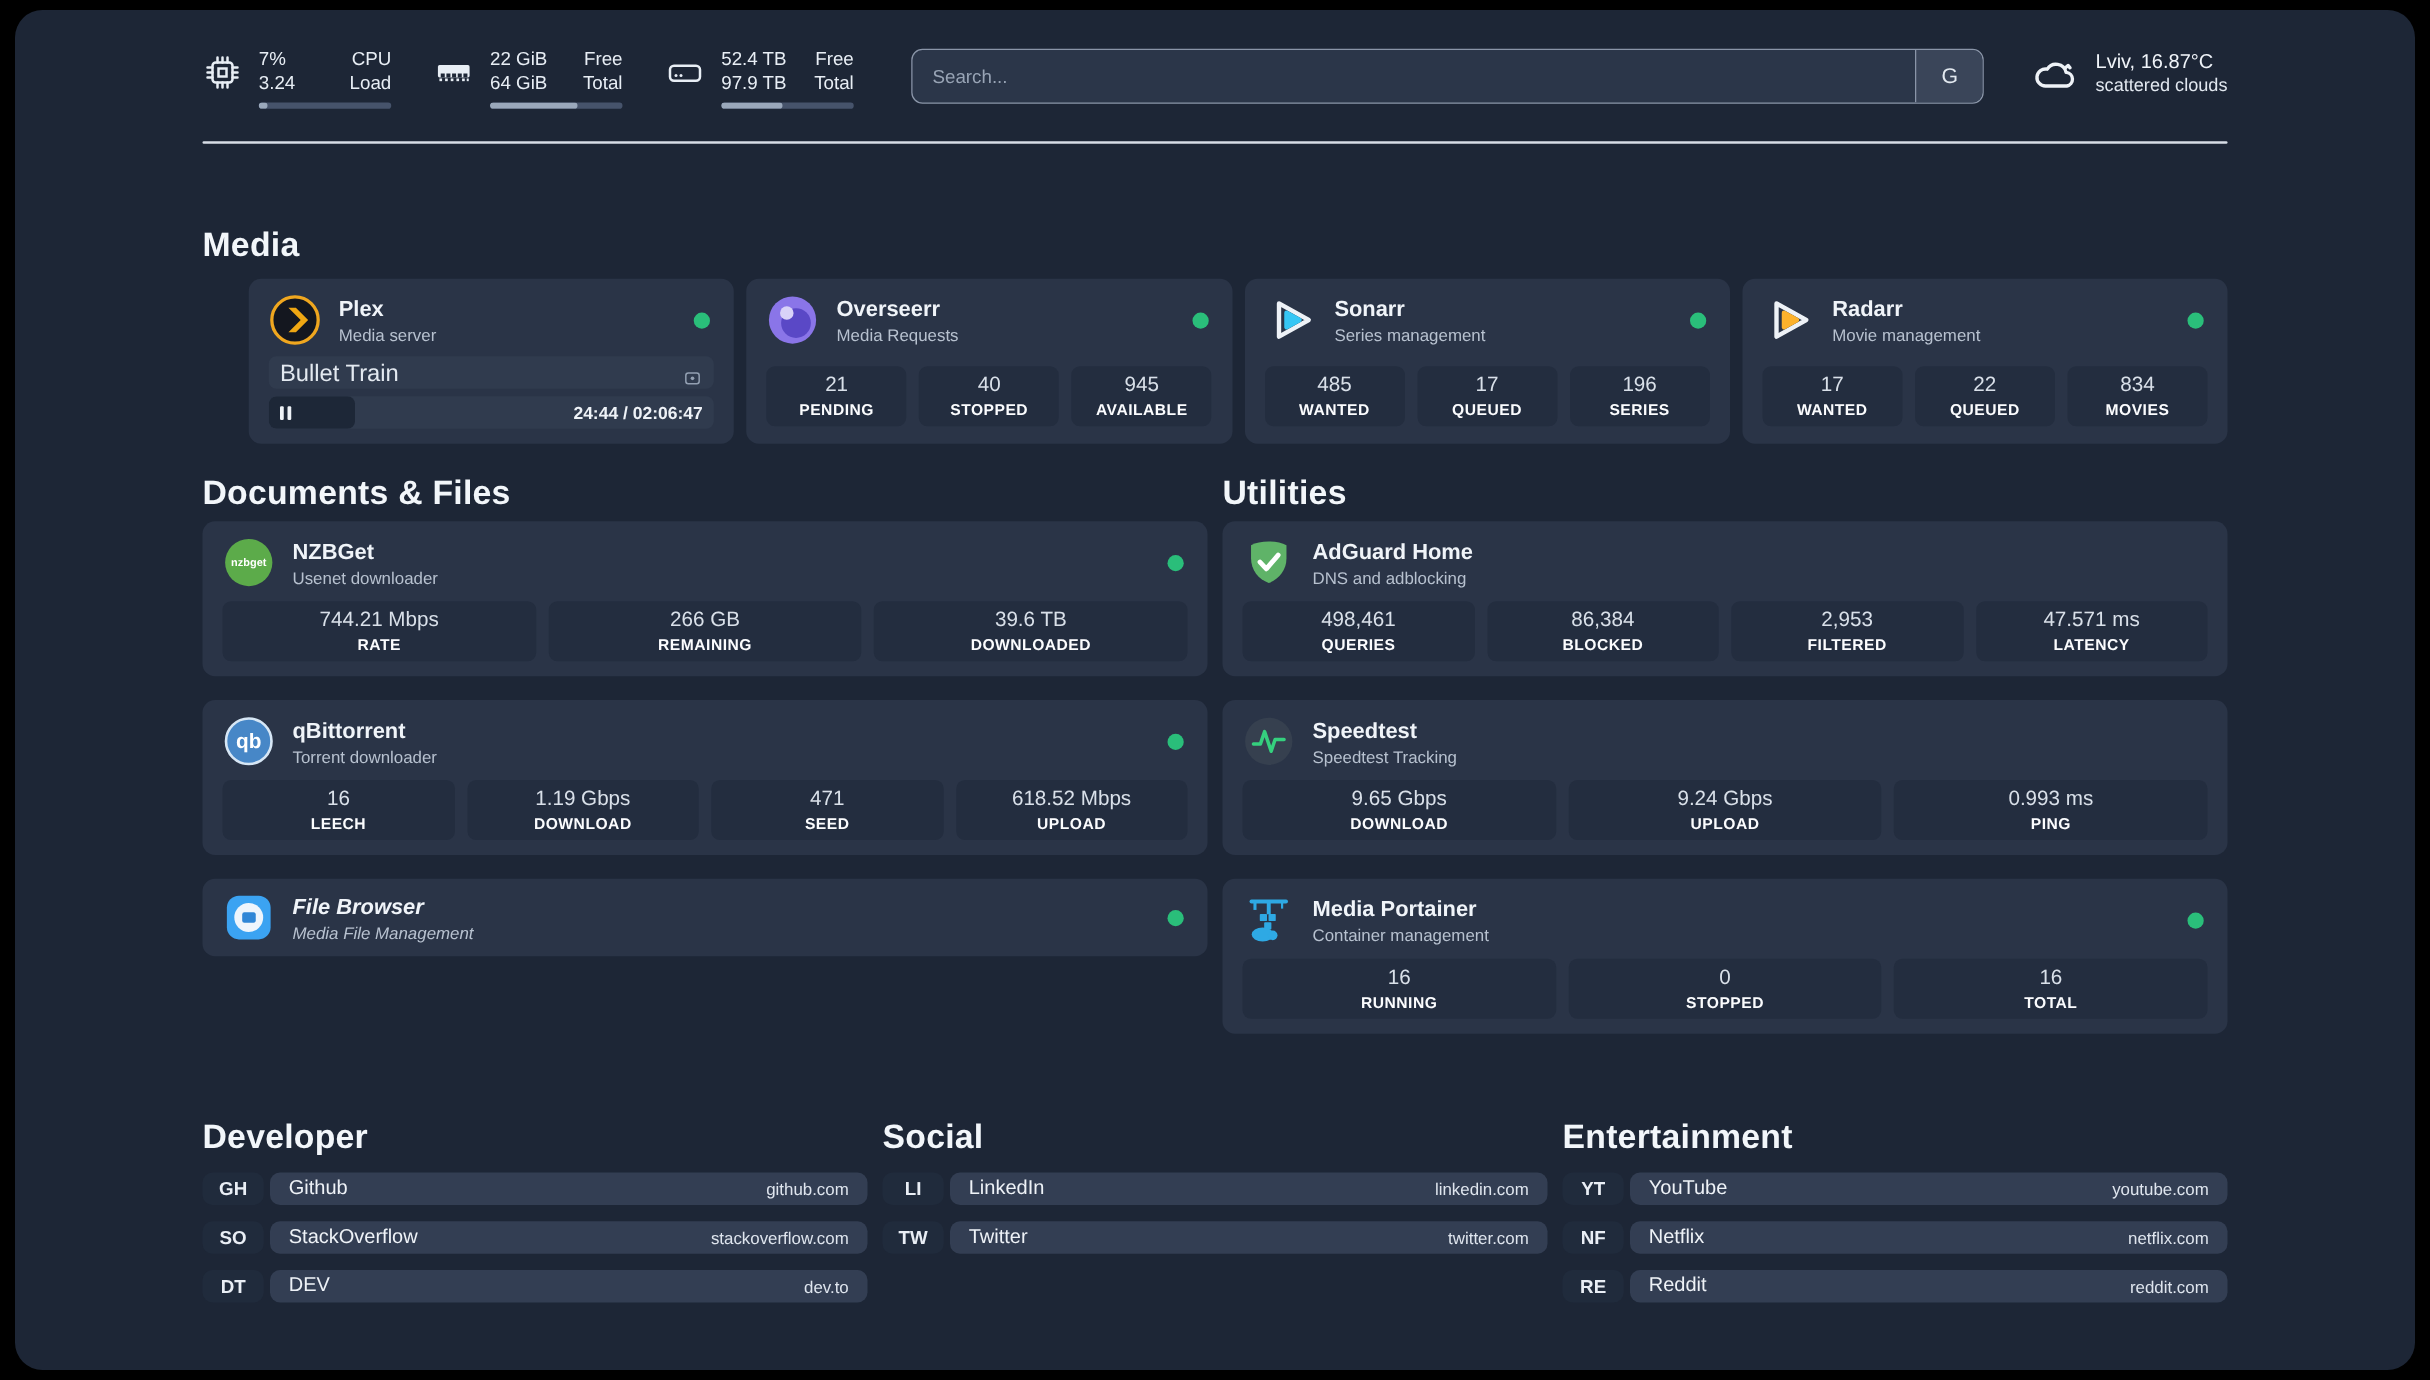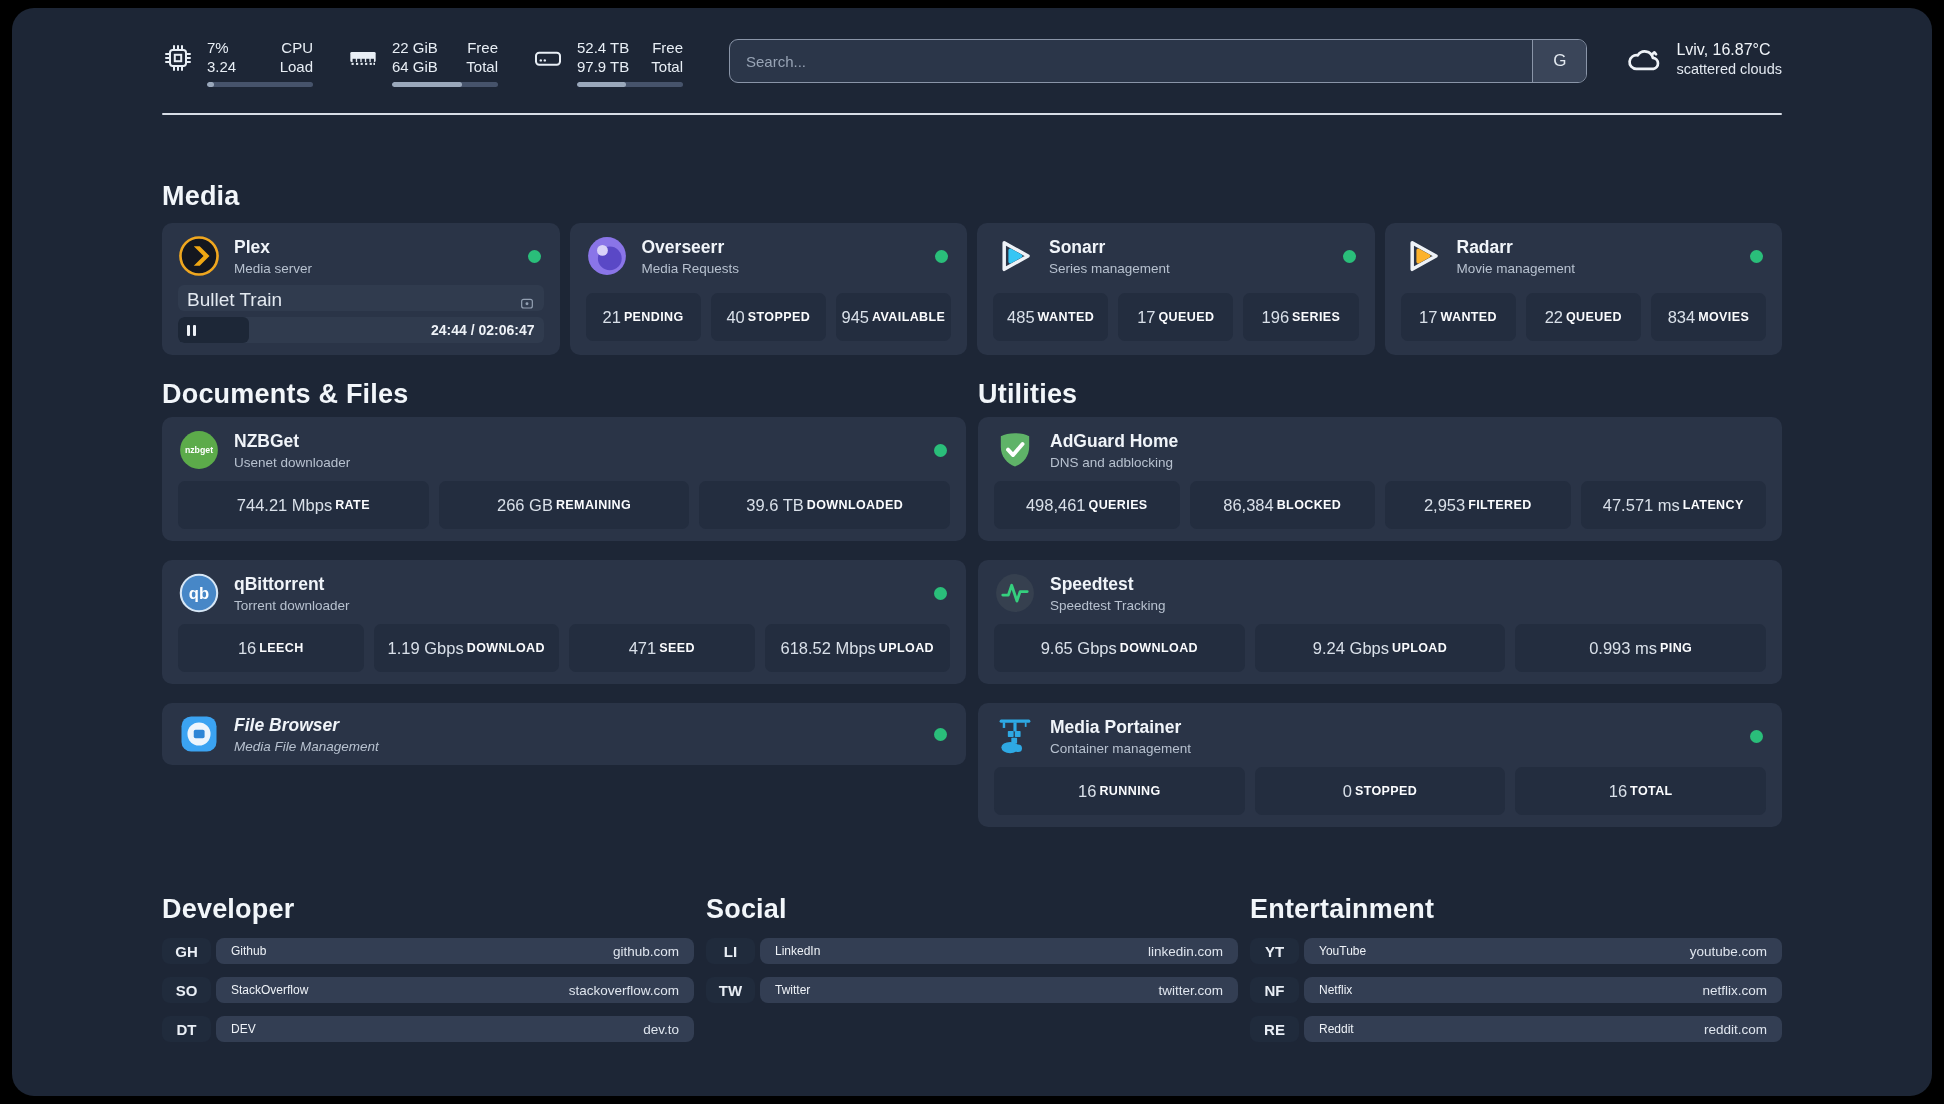--- a/index.html
+++ b/index.html
@@ -26,38 +26,38 @@
   .weather-icon { width:38px; height:38px; color:#eef2f7; }
   .weather-line1 { font-size:16px; color:#f0f4f9; }
   .weather-line2 { font-size:14.5px; color:#e2e8f0; margin-top:2px; }
 
   .divider { margin-top:26px; height:2px; background:#d7dde6; border-radius:1px; }
 
   
   .section-title { font-size:27px; font-weight:600; color:#f2f6fa; letter-spacing:.2px; line-height:34px; }
   .mt-media { margin-top:64px; }
 
-  .media-grid { display:flex; gap:10px; margin-top:10px; }
+  .media-grid { display:flex; gap:10px; margin-top:10px;margin-left:37px; }
   .card { background:#2a3447; border-radius:10px; padding:12px 16px; flex:1; }
   .card.h-media { height:132px; }
   .card.h-stat { height:124px; margin-bottom:19px; }
   .card.h-slim { height:62px; display:flex; align-items:center; padding:9px 16px; }
   .card.h-slim .card-head { flex:1;font-style:italic; }
 
   .card-head { display:flex; align-items:center; gap:14px; }
   .app-icon { width:42px; height:42px; flex:0 0 42px; }
   .app-icon svg { width:100%; height:100%; display:block; }
   .card-titles { flex:1; }
   .card-title { font-size:17.5px; font-weight:600; color:#f0f4f9; }
   .card-sub { font-size:13.5px; color:#b7c1cf; margin-top:3px; }
   .status-dot { width:13px; height:13px; border-radius:50%; background:#2abe7a; margin-right:3px; }
 
   .stat-row { display:flex; gap:10px; margin-top:10px; }
   .media-grid .stat-row { margin-top:16px; }
-  .stat { flex:1; background:#232d3f; border-radius:7px; height:48px; display:flex; flex-direction:row; align-items:center; justify-content:center; gap:3px; }
+  .stat { flex:1; background:#232d3f; border-radius:7px; height:48px; display:flex; flex-direction:column; align-items:center; justify-content:center; gap:3px; }
   .stat-value { font-size:16.5px; color:#d9e0e9; }
   .stat-label { font-size:12.5px; font-weight:700; color:#fbfcfe; letter-spacing:.4px; }
 
   
   .plex-row { margin-top:8px; background:#303b4e; border-radius:6px; height:26px; display:flex; align-items:flex-end; justify-content:space-between; padding:0 9px; font-size:19px; color:#e3e9f0; }
   .cast-icon { width:16px; height:16px; color:#93a0b2; cursor:pointer; }
   .plex-progress { margin-top:6px; position:relative; background:#303b4e; border-radius:6px; height:26px; overflow:hidden; display:flex; align-items:center; justify-content:flex-end; padding:0 9px; font-size:14px; font-weight:700; color:#eef2f7; }
   .plex-fill { position:absolute; left:0; top:0; bottom:0; background:#1d2737; border-radius:6px; display:flex; align-items:center; padding-left:9px; gap:3px; }
   .pause-bar { width:3px; height:11px; background:#eef2f7; border-radius:1px; }
 
@@ -65,21 +65,21 @@
   .col { flex:1; }
   .col .section-title { margin-bottom:6px; }
 
   
   .bookmarks { display:flex; gap:12px; margin-top:46px; align-items:flex-start; }
   .bm-col { flex:1; }
   .bm-col .section-title { margin-bottom:12px; }
   .bm-row { display:flex; gap:5px; height:26px; margin-bottom:13px; cursor:pointer; }
   .bm-abbr { width:49px; background:#202b3c; border-radius:8px; display:flex; align-items:center; justify-content:center; font-size:15px; font-weight:700; color:#e9eef5; }
   .bm-pill { flex:1; background:#333e53; border-radius:8px; display:flex; align-items:center; justify-content:space-between; padding:0 15px; }
-  .bm-name { font-size:12px; color:#eef2f7; }
+  .bm-name { font-size:16px; color:#eef2f7; }
   .bm-url { font-size:13.5px; color:#dfe5ee; }
 </style>
 </head>
 <body>
 
 <div class="app">
   <div class="content">
 
     <div class="header">
 

